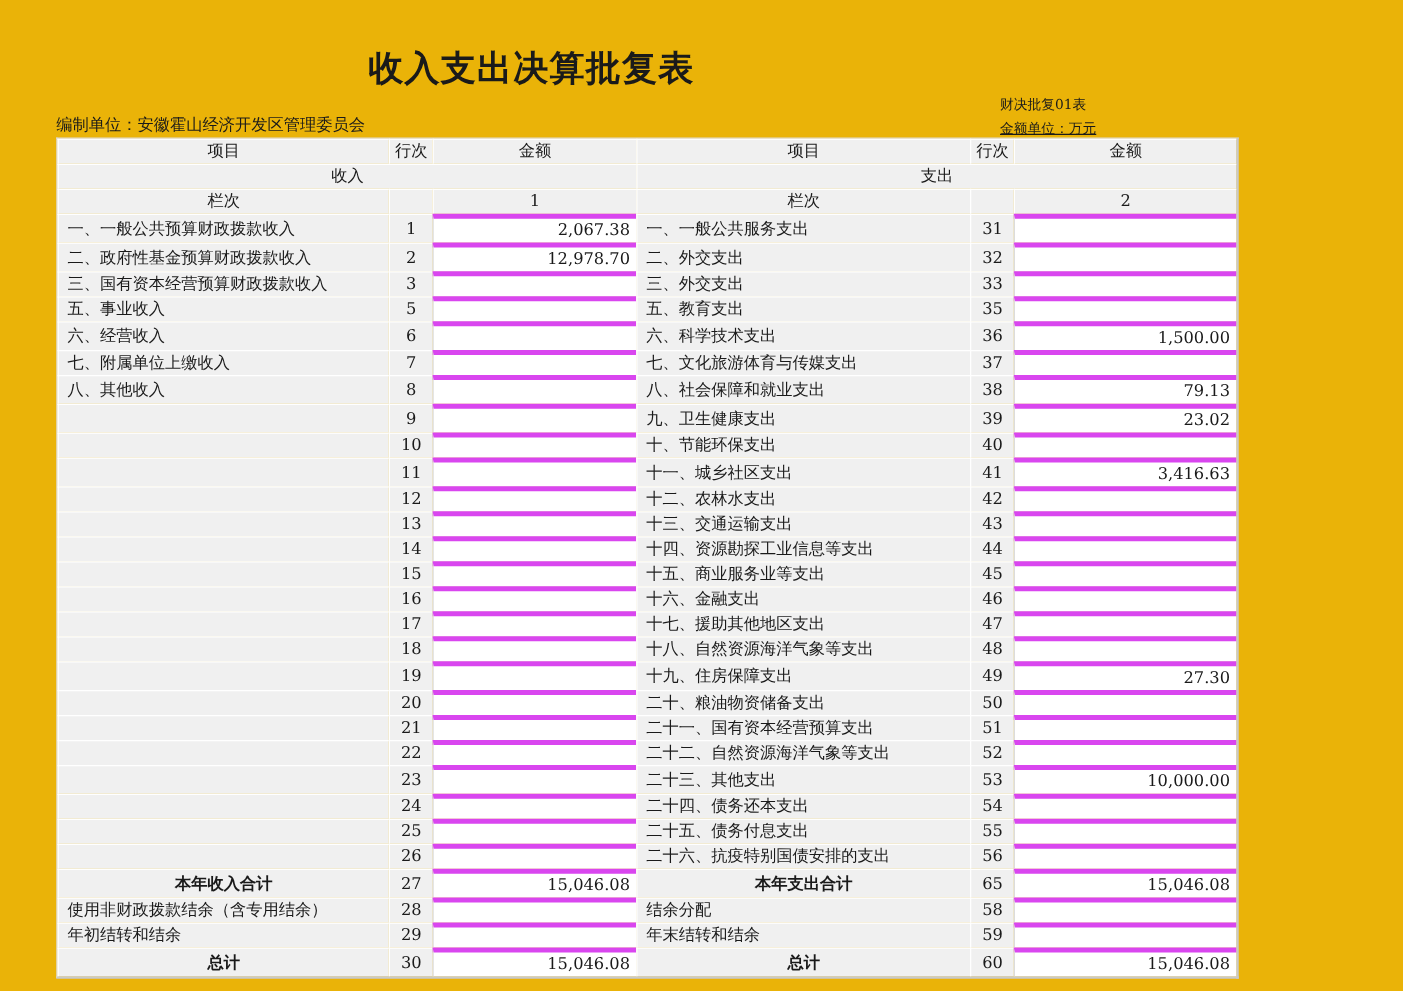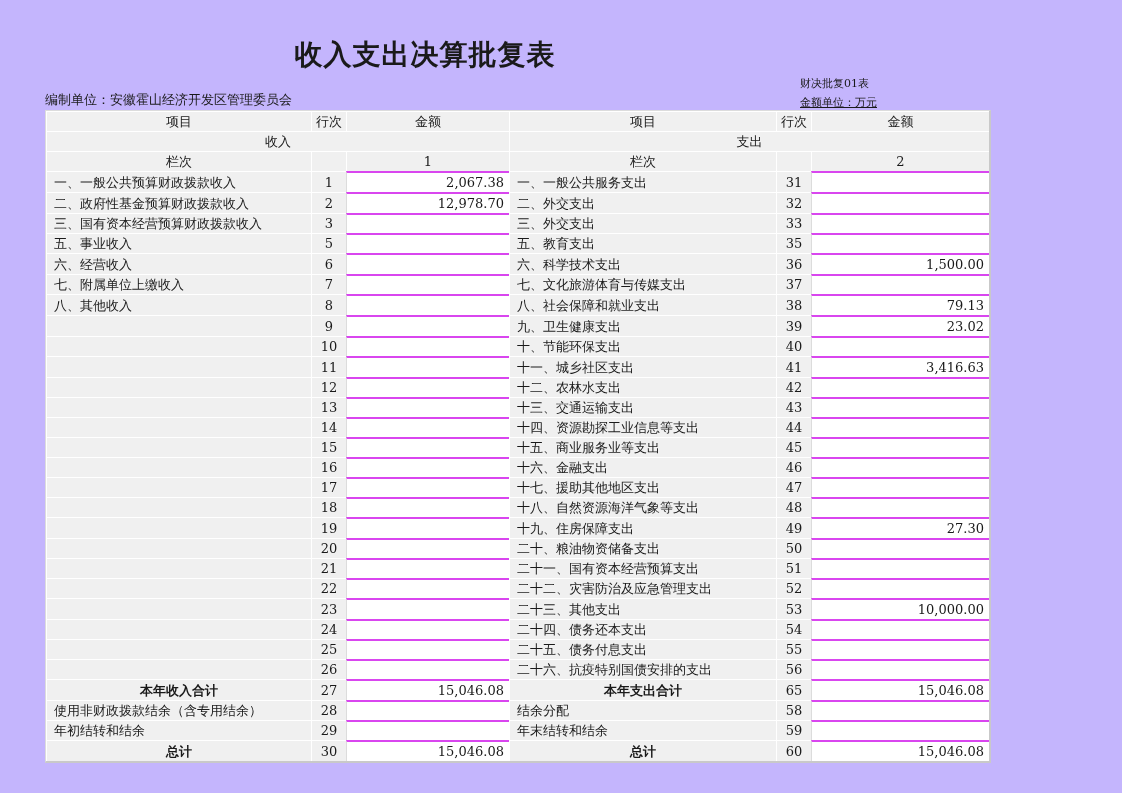--- a/index.html
+++ b/index.html
@@ -1,21 +1,21 @@
 <!DOCTYPE html>
 <html><head>
 <meta charset="utf-8">
 <style>
   html,body { margin:0; padding:0; }
   body {
     width:1122px; height:793px; background:#ffffff;
     font-family:"DejaVu Serif","Liberation Serif",serif;
     color:#1a1a1a;
   }
-  .page { position:relative; width:1122px; height:793px; overflow:hidden; background:#c4b5fd; }
+  .page { position:relative; width:1122px; height:793px; overflow:hidden; background:#eab308; }
 
   .title {
     position:absolute; top:36px; left:0; width:850px;
     text-align:center; font-size:28px; font-weight:bold; letter-spacing:1px;
   }
   .form-no  { position:absolute; top:76px;  left:800px; font-size:11px; }
   .unit     { position:absolute; top:95px;  left:800px; font-size:11px;text-decoration:underline; }
   .prepared { position:absolute; top:91px;  left:45px;  font-size:13px; }
 
   table.grid {
@@ -23,21 +23,21 @@
     border-collapse:separate; border-spacing:0; table-layout:fixed;
     border-left:1px solid #dcdcdc; border-top:1px solid #dcdcdc;
     border-right:2px solid #c9c9c9; border-bottom:2px solid #c9c9c9;
   }
   td {
     height:20px; box-sizing:border-box; padding:0;
     font-size:13px; line-height:19px;
     overflow:hidden; white-space:nowrap;
   }
   .g { background:#f0f0f0; border-top:1px solid #ffffff; border-left:1px solid #ffffff; }
-  .w { background:#ffffff; border-top:2px solid #d946ef; border-left:1px solid #dcdcdc; }
+  .w { background:#ffffff; border-top:4px solid #d946ef; border-left:1px solid #dcdcdc; }
   .c    { text-align:center; }
   .item { text-align:left; padding-left:7px; }
   .amt  { text-align:right; padding-right:5px; }
   .total{ text-align:center; font-weight:bold; padding-left:0; }
 </style>
 </head>
 <body>
 
 <div class="page">
   <div class="title">收入支出决算批复表</div>
@@ -255,21 +255,21 @@
     <td class="w amt"></td>
     <td class="g item">二十一、国有资本经营预算支出</td>
     <td class="g c">51</td>
     <td class="w amt"></td>
   </tr>
 
   <tr>
     <td class="g item"></td>
     <td class="g c">22</td>
     <td class="w amt"></td>
-    <td class="g item">二十二、灾害防治及应急管理支出</td>
+    <td class="g item">二十二、自然资源海洋气象等支出</td>
     <td class="g c">52</td>
     <td class="w amt"></td>
   </tr>
 
   <tr>
     <td class="g item"></td>
     <td class="g c">23</td>
     <td class="w amt"></td>
     <td class="g item">二十三、其他支出</td>
     <td class="g c">53</td>

